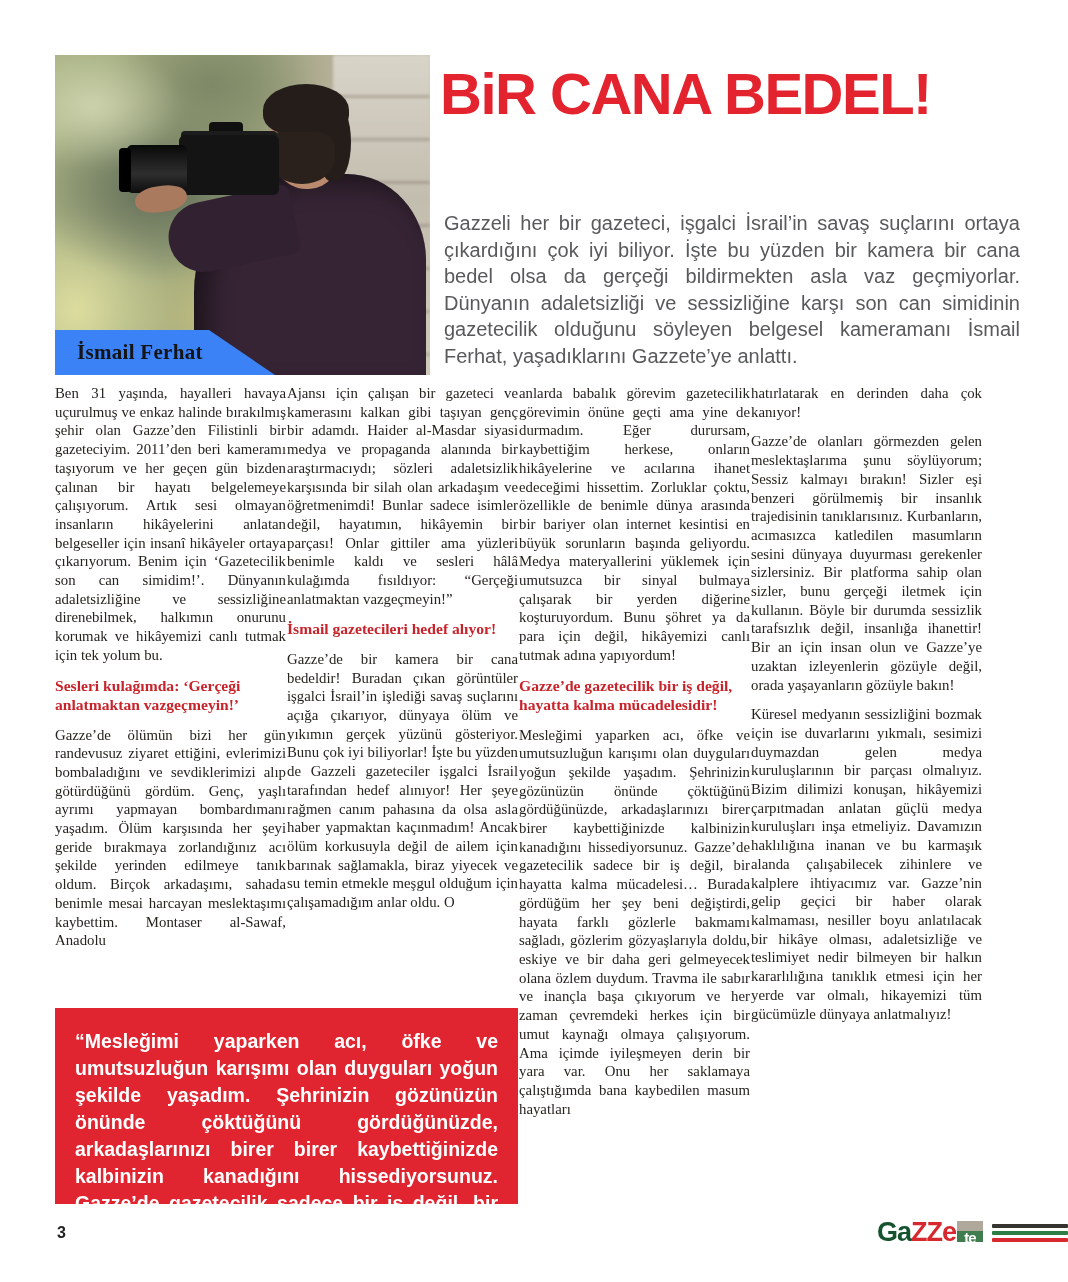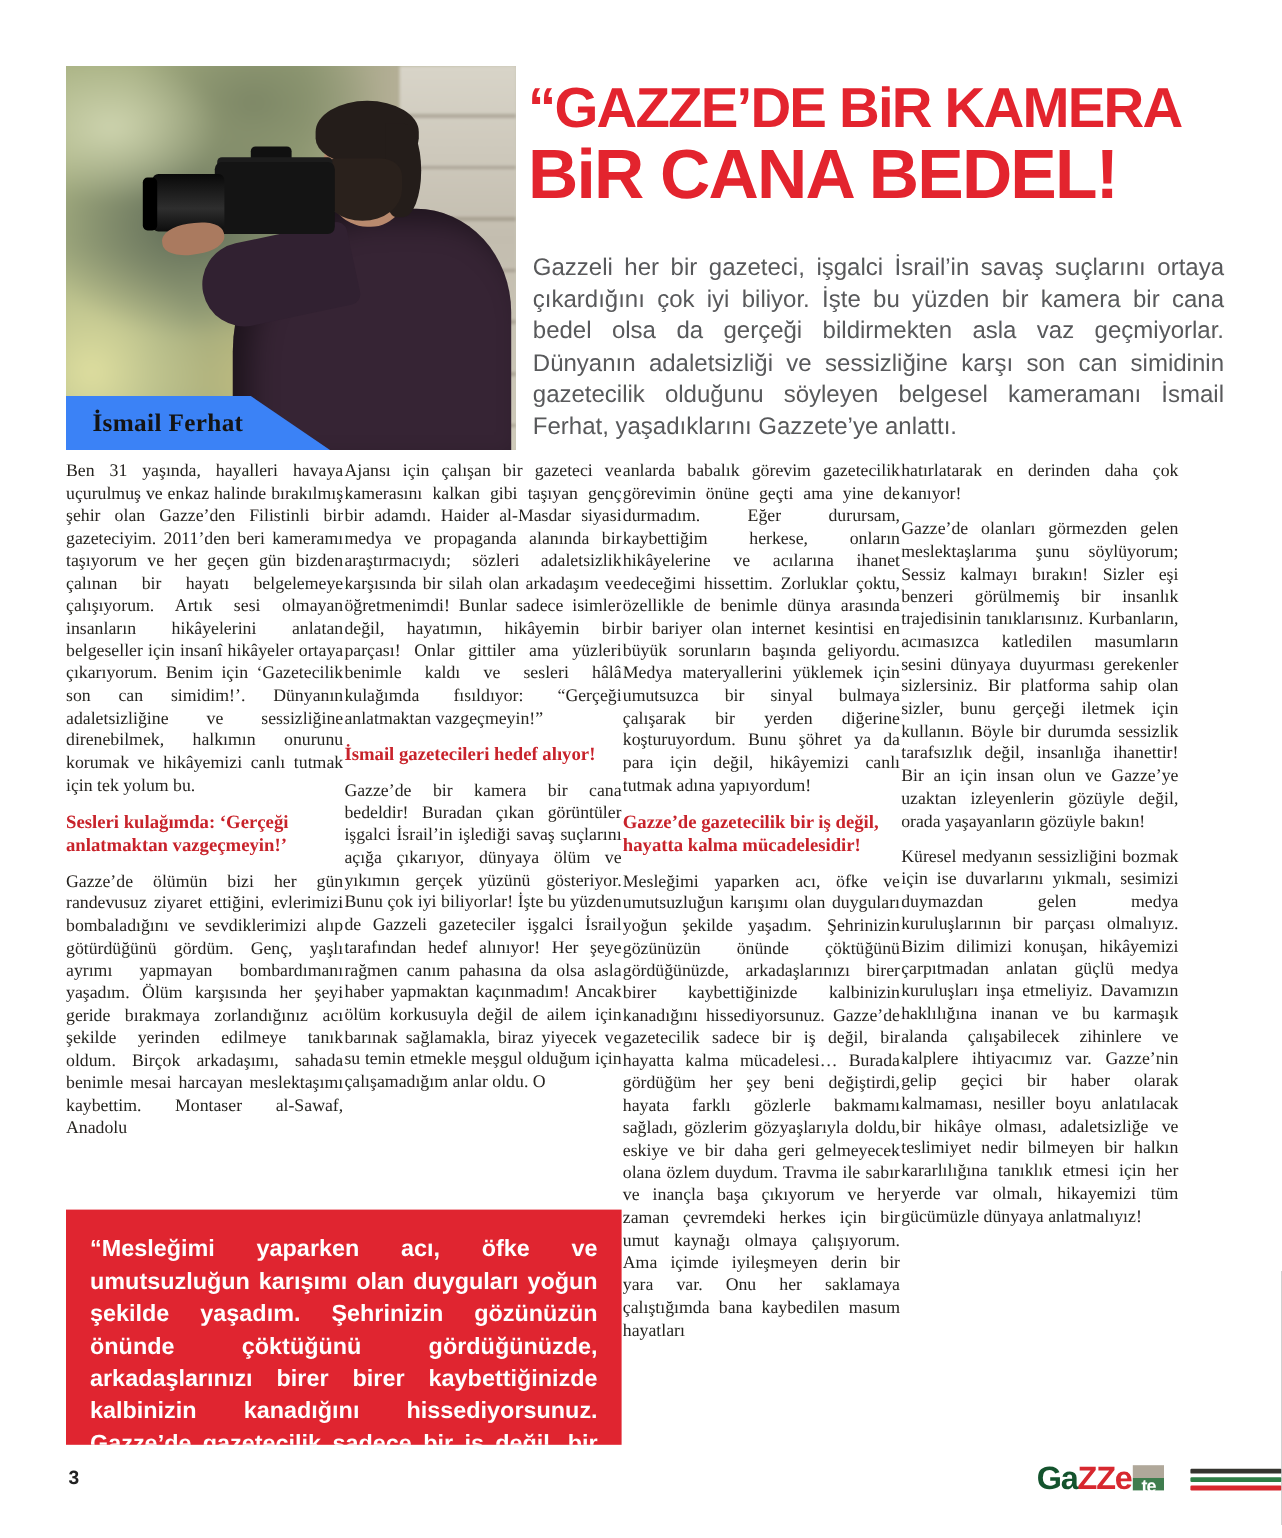--- a/index.html
+++ b/index.html
@@ -58,21 +58,21 @@
   .col4{grid-column:4;grid-row:1 / span 2;}
 
   
   .pullquote{grid-column:1 / span 2;grid-row:2;margin-top:8px;height:196px;background:var(--quote_bg);
     padding:20px 20px 16px;overflow:hidden;}
   .pullquote p{font-family:"Liberation Sans",sans-serif;font-weight:700;color:#ffffff;
     font-size:19.5px;line-height:27px;text-align:justify;}
 
   
   .pagenum{position:absolute;left:57px;top:1224px;font-family:"Liberation Sans",sans-serif;font-weight:700;font-size:16px;color:#222;}
-  .footer-logo{position:absolute;right:0;top:1219px;display:flex;align-items:center;gap:22px;}
+  .footer-logo{position:absolute;right:0;top:1219px;display:flex;align-items:center;gap:9px;}
   .logo-word{font-family:"Liberation Sans",sans-serif;font-weight:800;font-size:27px;letter-spacing:-1px;line-height:1;}
   .logo-ga{color:var(--logo_green);}
   .logo-zze{color:var(--logo_red);}
   .logo-te{display:inline-block;position:relative;top:2px;margin-left:1px;width:26px;height:21px;vertical-align:baseline;
     background:linear-gradient(180deg,#b0a89a 0 50%,#3f7d4e 50% 100%);text-align:center;}
   .logo-te i{font-style:normal;font-family:"Liberation Sans",sans-serif;font-weight:800;font-size:15px;color:#fff;line-height:21px;}
   .flag-stripes{width:76px;height:22px;display:flex;flex-direction:column;justify-content:space-between;padding:2px 0;}
   .flag-stripes .s{height:4px;border-radius:1px;}
   .s-black{background:var(--flag_black);} .s-green{background:var(--flag_green);} .s-red{background:var(--flag_red);}
 </style>
@@ -94,21 +94,20 @@
     <div class="camera"></div>
     <div class="lens"></div>
     <div class="lens-ring"></div>
     <div class="hand"></div>
     <div class="photo-caption-wedge">
       <span>İsmail Ferhat</span>
     </div>
   </div>
 
   <div class="headline">
-    <div class="l1">“GAZZE’DE BiR KAMERA</div>
     <div class="l2">BiR CANA BEDEL!</div>
   </div>
   <p class="intro">Gazzeli her bir gazeteci, işgalci İsrail’in savaş suçlarını ortaya çıkardığını çok iyi biliyor. İşte bu yüzden bir kamera bir cana bedel olsa da gerçeği bildirmekten asla vaz geçmiyorlar. Dünyanın adaletsizliği ve sessizliğine karşı son can simidinin gazetecilik olduğunu söyleyen belgesel kameramanı İsmail Ferhat, yaşadıklarını Gazzete’ye anlattı.</p>
 
   <div class="cols">
 
     <div class="col col1">
       <p>Ben 31 yaşında, hayalleri havaya uçurulmuş ve enkaz halinde bırakılmış şehir olan Gazze’den Filistinli bir gazeteciyim. 2011’den beri kameramı taşıyorum ve her geçen gün bizden çalınan bir hayatı belgelemeye çalışıyorum. Artık sesi olmayan insanların hikâyelerini anlatan belgeseller için insanî hikâyeler ortaya çıkarıyorum. Benim için ‘Gazetecilik son can simidim!’. Dünyanın adaletsizliğine ve sessizliğine direnebilmek, halkımın onurunu korumak ve hikâyemizi canlı tutmak için tek yolum bu.</p>
       <p class="subhead">Sesleri kulağımda: ‘Gerçeği anlatmaktan vazgeçmeyin!’</p>
       <p>Gazze’de ölümün bizi her gün randevusuz ziyaret ettiğini, evlerimizi bombaladığını ve sevdiklerimizi alıp götürdüğünü gördüm. Genç, yaşlı ayrımı yapmayan bombardımanı yaşadım. Ölüm karşısında her şeyi geride bırakmaya zorlandığınız acı şekilde yerinden edilmeye tanık oldum. Birçok arkadaşımı, sahada benimle mesai harcayan meslektaşımı kaybettim. Montaser al-Sawaf, Anadolu</p>

